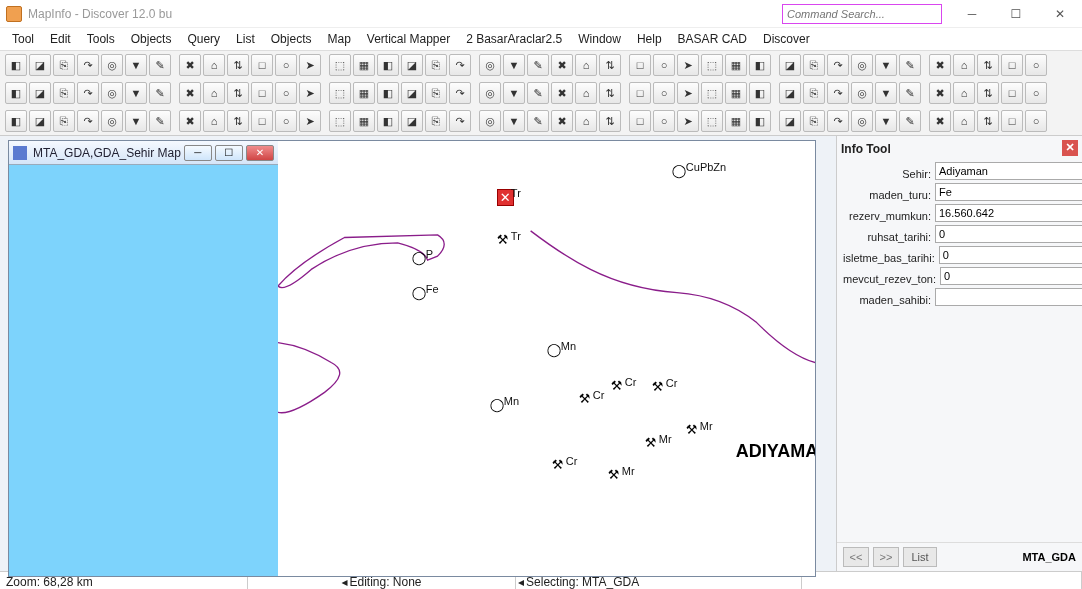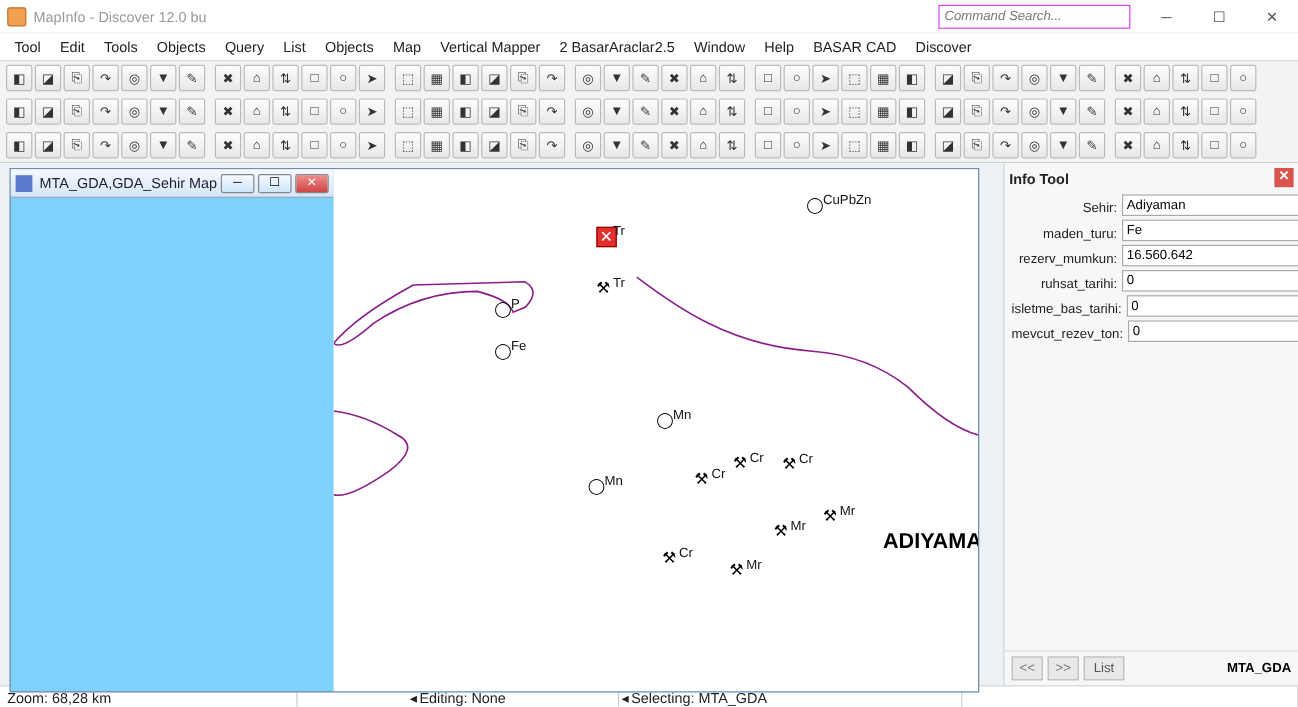--- a/index.html
+++ b/index.html
@@ -296,20 +296,24 @@
           <input value="0" style="">
         </div>
         <div class="info-row">
           <label>isletme_bas_tarihi:</label>
           <input value="0" style="">
         </div>
         <div class="info-row">
           <label>mevcut_rezev_ton:</label>
           <input value="0" style="">
         </div>
+        <div class="info-row">
+          <label>maden_sahibi:</label>
+          <input style="">
+        </div>
       </div>
     <div class="info-foot">
       <div class="nav">&lt;&lt;</div>
       <div class="nav">&gt;&gt;</div>
       <div class="list">List</div>
       <div class="src">MTA_GDA</div>
     </div>
   </div>
 </div>
 

